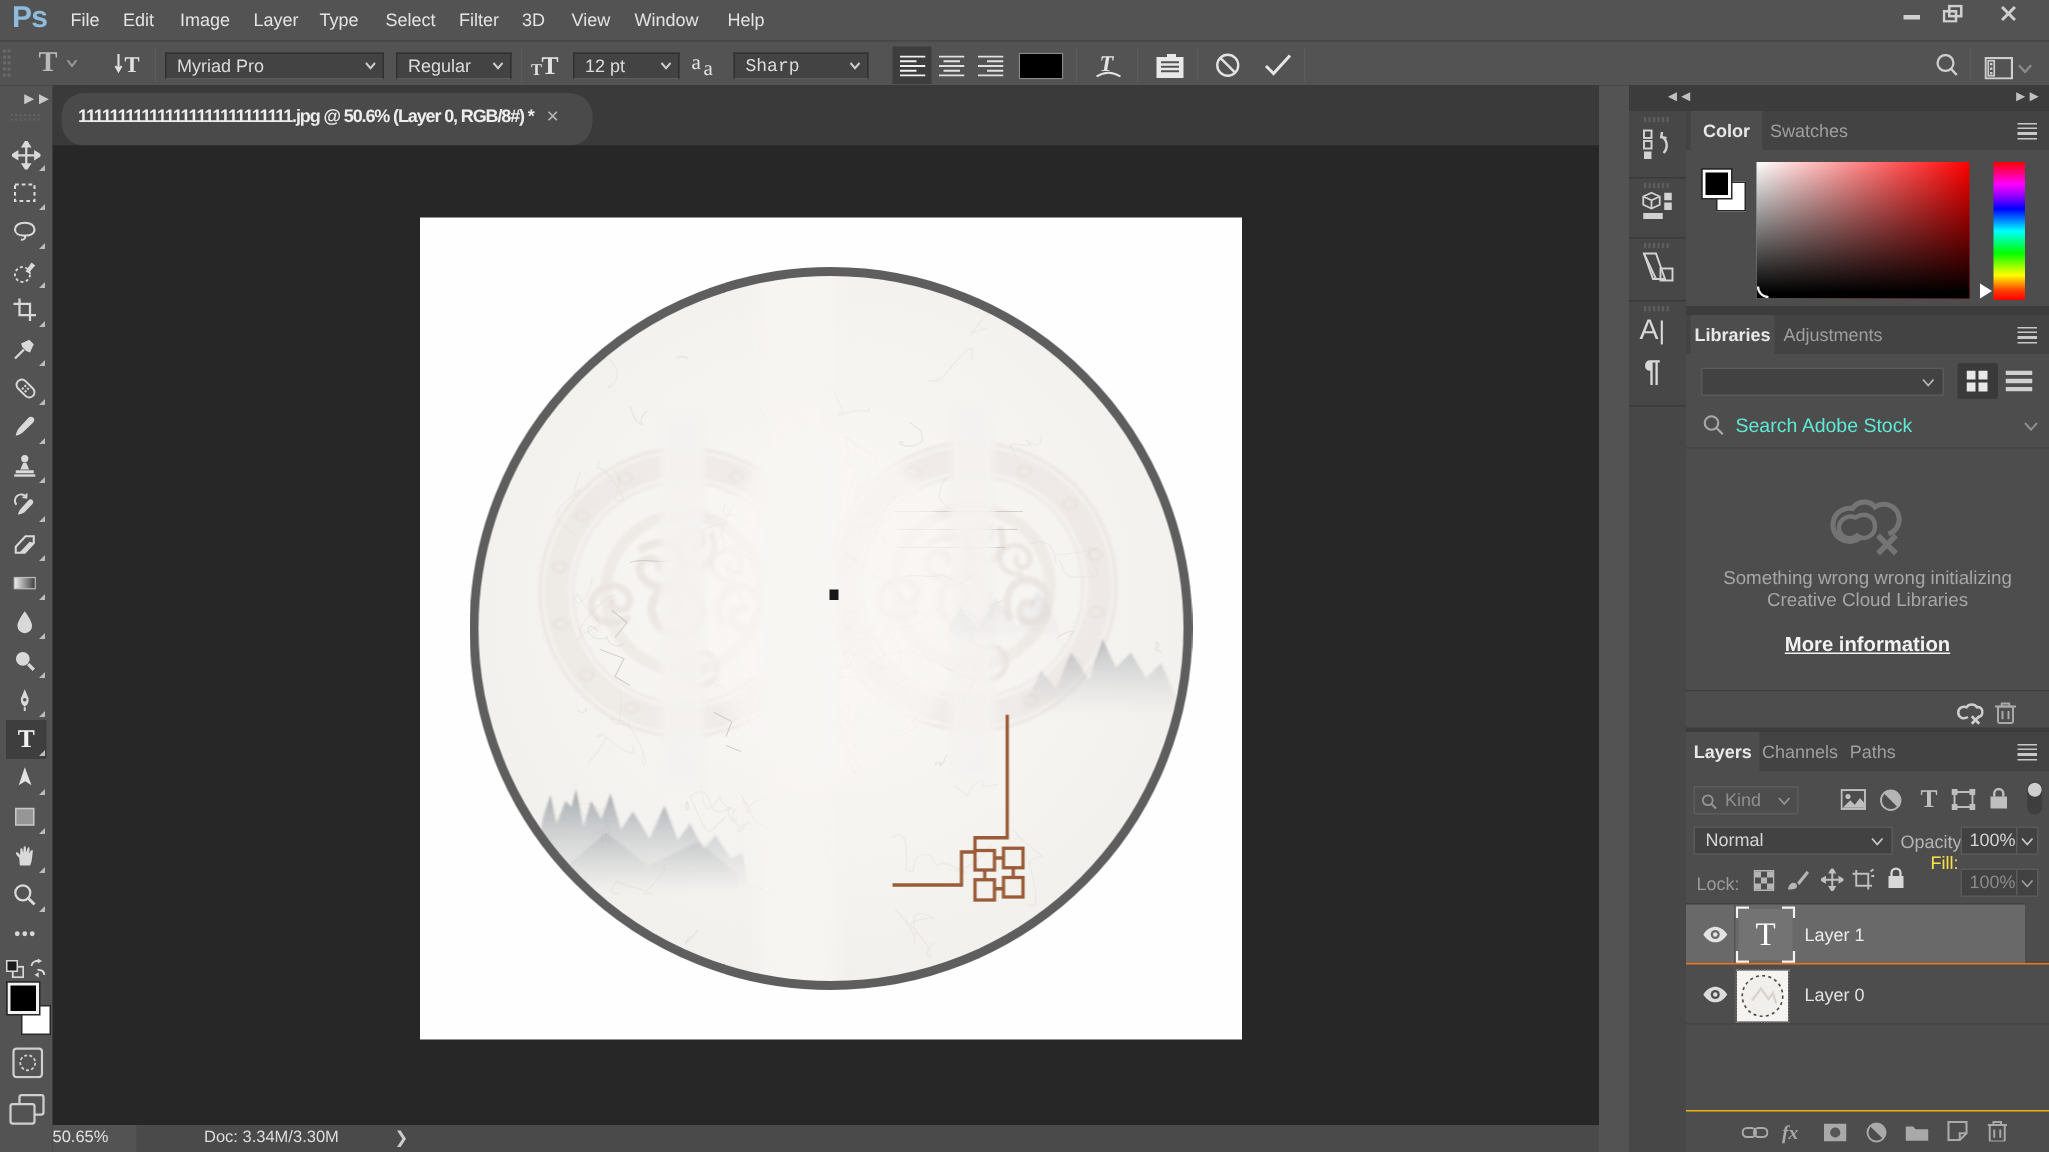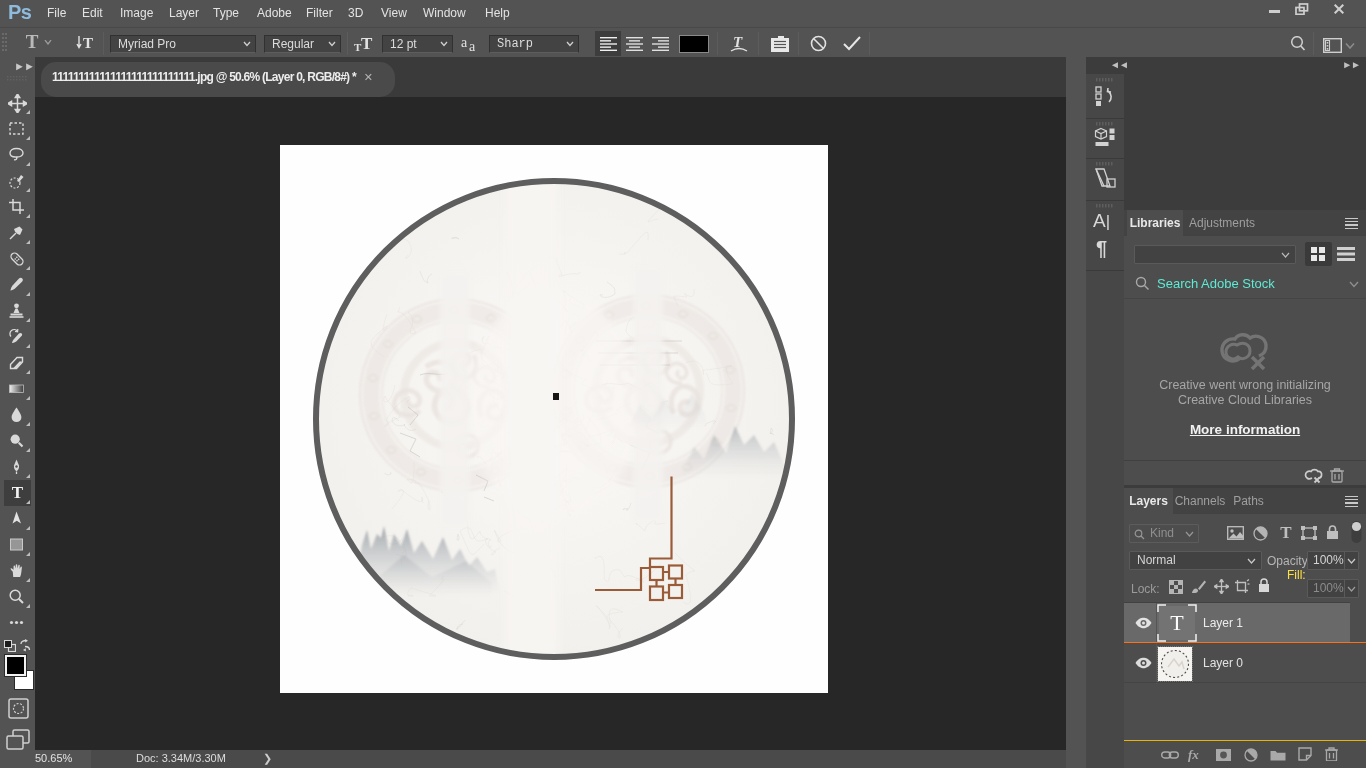--- a/index.html
+++ b/index.html
@@ -50,21 +50,21 @@
 <body>
 <div id="app">
 
   <div id="titlebar" class="abs"></div>
   <div id="pslogo" class="abs">Ps</div>
   <div class="abs menu" style="left:47px;">File</div>
   <div class="abs menu" style="left:82px;">Edit</div>
   <div class="abs menu" style="left:120px;">Image</div>
   <div class="abs menu" style="left:169px;">Layer</div>
   <div class="abs menu" style="left:213px;">Type</div>
-  <div class="abs menu" style="left:257px;">Adobe</div>
+  <div class="abs menu" style="left:257px;">Select</div>
   <div class="abs menu" style="left:306px;">Filter</div>
   <div class="abs menu" style="left:348px;">3D</div>
   <div class="abs menu" style="left:381px;">View</div>
   <div class="abs menu" style="left:423px;">Window</div>
   <div class="abs menu" style="left:485px;">Help</div>
   <div class="abs" style="left:1269px;top:10px;width:11px;height:3px;background:#cfcfcf;"></div>
   <svg class="abs" style="left:1295px;top:3px;" width="14" height="12">
       <g fill="none" stroke="#cfcfcf" stroke-width="1.7">
         <rect x="4.5" y="1" width="8" height="6.8"></rect>
         <rect x="1" y="4.5" width="8" height="6.8"></rect>
@@ -751,20 +751,42 @@
           <rect x="15" width="1.5" height="3.5"></rect>
         </g>
       </svg>
     <div style="position:absolute;left:7px;top:136px;width:26px;height:22px;color:#d8d8d8;font-size:19px;">A<span style="font-size:17px;">|</span></div>
     <div style="position:absolute;left:10px;top:163px;width:26px;height:22px;color:#d8d8d8;font-size:20px;font-weight:bold;">¶</div>
     <div class="stripsec" style="top:196px;"></div>
   </div>
 
   <div id="panels" class="abs">
 
+    <div class="panel" style="top:0;height:130px;">
+      <div class="tabsrow"></div>
+      <div class="ptab active" style="left:3px;width:48px;">Color</div>
+      <div class="ptab" style="left:51px;width:62px;">Swatches</div>
+      <div class="hamb">
+          <div></div>
+          <div></div>
+          <div></div>
+          <div></div>
+        </div>
+
+      <div style="position:absolute;left:20px;top:47px;width:20px;height:20px;background:#fff;border:1px solid #2a2a2a;"></div>
+      <div style="position:absolute;left:11px;top:39px;width:19px;height:19px;background:#000;border:2px solid #fdfdfd;outline:1px solid #2a2a2a;"></div>
+
+      <div style="position:absolute;left:47px;top:34px;width:142px;height:91px;background:linear-gradient(to bottom, rgba(0,0,0,0), #000 96%), linear-gradient(to right, #fff, #f00);"></div>
+      <svg style="position:absolute;left:47px;top:113px;" width="16" height="12">
+          <path d="M1 4 A 7 7 0 0 0 8 11" fill="none" stroke="#f0f0f0" stroke-width="1.5"></path>
+        </svg>
+
+      <div style="position:absolute;left:205px;top:34px;width:21px;height:92px;background:linear-gradient(to bottom,#ff0000,#ff00ff 16%,#8000ff 26%,#0000ff 34%,#00ffff 50%,#00ff00 66%,#ffff00 82%,#ff4000 93%,#ff0000);"></div>
+      <div style="position:absolute;left:196px;top:115px;width:0;height:0;border-top:5px solid transparent;border-bottom:5px solid transparent;border-left:8px solid #fff;"></div>
+    </div>
 
     <div class="panel" style="top:136px;height:275px;">
       <div class="tabsrow"></div>
       <div class="ptab active" style="left:3px;width:56px;">Libraries</div>
       <div class="ptab" style="left:59px;width:78px;">Adjustments</div>
       <div class="hamb">
           <div></div>
           <div></div>
           <div></div>
           <div></div>
@@ -807,21 +829,21 @@
       <svg style="position:absolute;left:95px;top:122px;" width="53" height="40" viewBox="0 0 53 40">
         <g fill="none" stroke="#747474" stroke-width="3.4">
           <path d="M22 26 C14 32 4 28 3 19 C2.5 11 9 6 16 7 C19 2 27 1 31 6 C37 2 46 5 47 13 C47.5 18 45 22 40 24"></path>
           <path d="M18 13 C24 9 31 12 31 19 C31 25 24 29 19 25 C14 29 7 26 7 20 C7 14 13 11 18 13 z" stroke-width="3"></path>
         </g>
         <g stroke="#747474" stroke-width="3.6">
             <line x1="33" y1="25" x2="45" y2="37"></line>
             <line x1="45" y1="25" x2="33" y2="37"></line>
           </g>
       </svg>
-      <div style="position:absolute;left:0;top:168px;width:242px;text-align:center;font-size:12.5px;color:#a6a6a6;">Creative went wrong initializing</div>
+      <div style="position:absolute;left:0;top:168px;width:242px;text-align:center;font-size:12.5px;color:#a6a6a6;">Something wrong wrong initializing</div>
       <div style="position:absolute;left:0;top:183px;width:242px;text-align:center;font-size:12.5px;color:#a6a6a6;">Creative Cloud Libraries</div>
       <div style="position:absolute;left:0;top:212px;width:242px;text-align:center;font-size:13.5px;color:#f2f2f2;font-weight:bold;text-decoration:underline;">More information</div>
       <div style="position:absolute;left:0;top:250px;width:242px;height:1px;background:#404040;"></div>
       <div style="position:absolute;left:0;top:88px;width:242px;height:1px;background:#454545;"></div>
 
       <svg style="position:absolute;left:180px;top:258px;" width="19" height="16" viewBox="0 0 19 16">
           <g fill="none" stroke="#cdcdcd" stroke-width="1.7">
             <path d="M8 10 C4.5 12 1.5 10 1.5 7 C1.5 4 4.5 2.5 7 3.5 C8.5 1 12.5 1 14 3.5 C16.5 3 18 5 17.5 7.5 C17.2 9 16 10 14.5 10"></path>
           </g>
           <g stroke="#cdcdcd" stroke-width="1.8">

